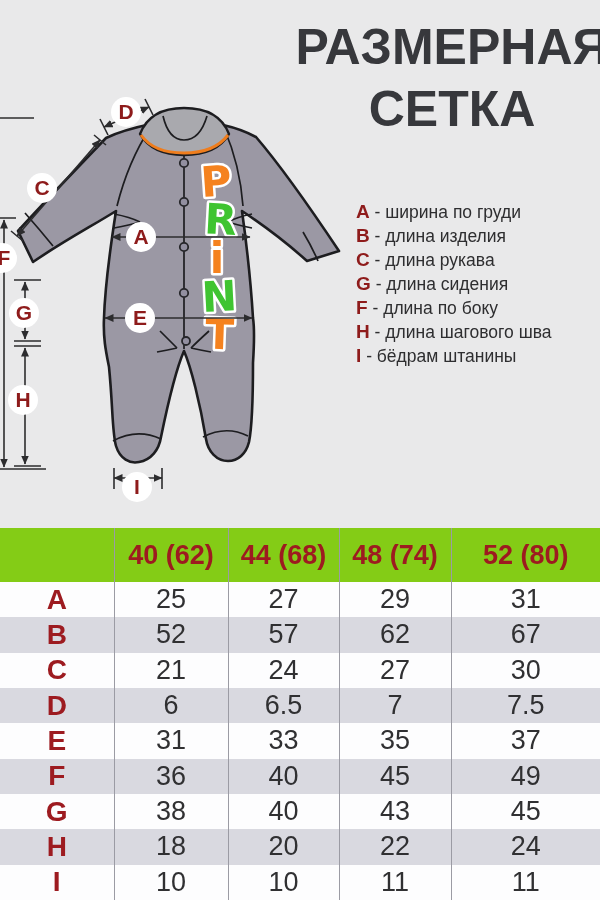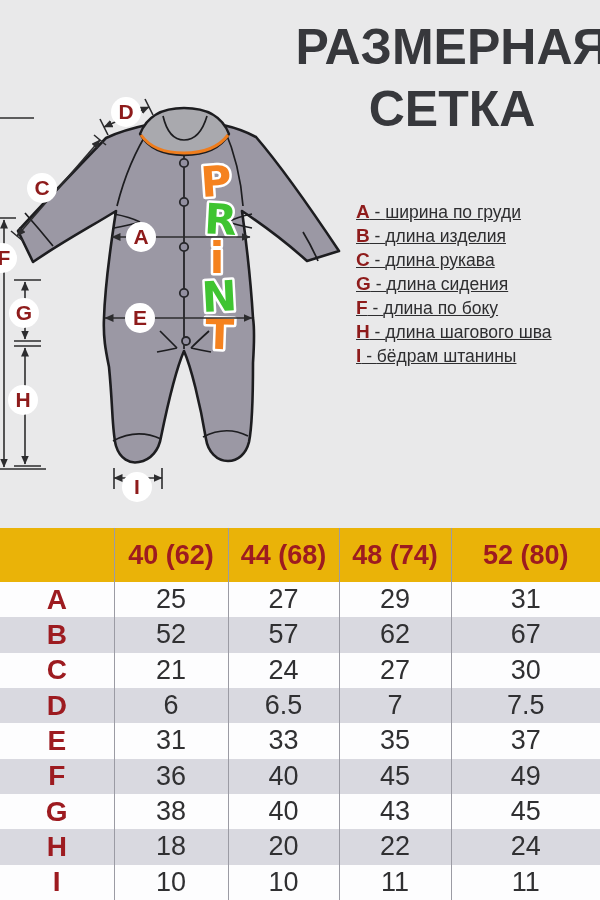--- a/index.html
+++ b/index.html
@@ -9,21 +9,21 @@
   }
   
   .top-section{position:absolute;left:0;top:0;width:600px;height:528px;background:#e9e9ea;}
   .diagram-svg{position:absolute;left:0;top:0;width:600px;height:528px;}
   .title{
     position:absolute; left:290px; top:16px; width:324px;
     text-align:center; font-weight:bold; font-size:50px; line-height:62px;
     color:#37383c; letter-spacing:0px;
   }
   .legend{position:absolute; left:356px; top:200px; width:244px;}
-  .legend-row{font-size:17.5px; line-height:24px; color:#2e2e30; white-space:nowrap;text-decoration:underline;}
+  .legend-row{font-size:17.5px; line-height:24px; color:#2e2e30; white-space:nowrap;}
   .legend-letter{color:#8e1b1b; font-weight:bold; font-size:19px;}
   
   .garment{fill:#9b98a4; stroke:#1d1d20; stroke-width:2.6; stroke-linejoin:round;}
   .collar{fill:#a9a9ae; stroke:#1d1d20; stroke-width:2.4; stroke-linejoin:round;}
   .trim{fill:none; stroke:#ef7d1d; stroke-width:3;}
   .seam{fill:none; stroke:#1d1d20; stroke-width:1.7;}
   .snap{fill:#928fa0; stroke:#26262a; stroke-width:1.8;}
   .mline{stroke:#2c2c2e; stroke-width:1.6; fill:none;}
   .badge{fill:#ffffff;}
   .mlabel{font:bold 21px "Liberation Sans",sans-serif; fill:#8e1b1b; text-anchor:middle;}
@@ -32,21 +32,21 @@
   .print-orange{fill:#f5821f;}
   .print-green{fill:#3fc431;}
   
   .size-table{
     position:absolute; left:0; top:528px; width:600px; height:372px;
     border-collapse:collapse; table-layout:fixed;
   }
   .size-table th,.size-table td{
     padding:0; text-align:center; vertical-align:middle;
   }
-  .size-table thead tr{height:54px; background:#eab308;}
+  .size-table thead tr{height:54px; background:#84cc16;}
   .size-table th{color:#9d1b20; font-weight:bold; font-size:27px;}
   .size-table tbody tr{height:35px;}
   tr.row-white{background:#fdfdfe;}
   tr.row-gray{background:#d9d9e0;}
   .rowletter{color:#9d1b20; font-weight:bold; font-size:28px;}
   .size-table td, .size-table th{border:0;}
   .size-table td + td, .size-table th + th{border-left:1px solid #9b9ba4;}
   td.val{color:#303032; font-size:27px;}
 </style>
 </head>

